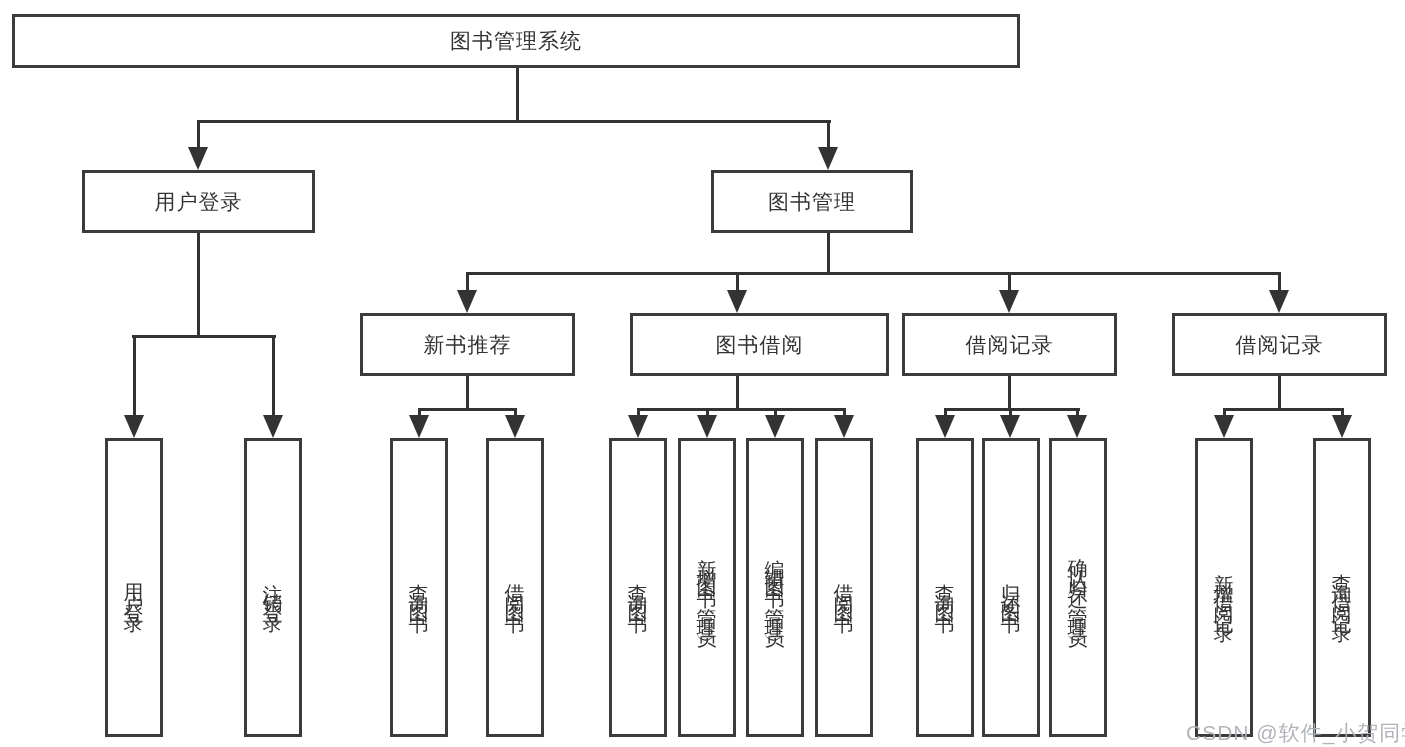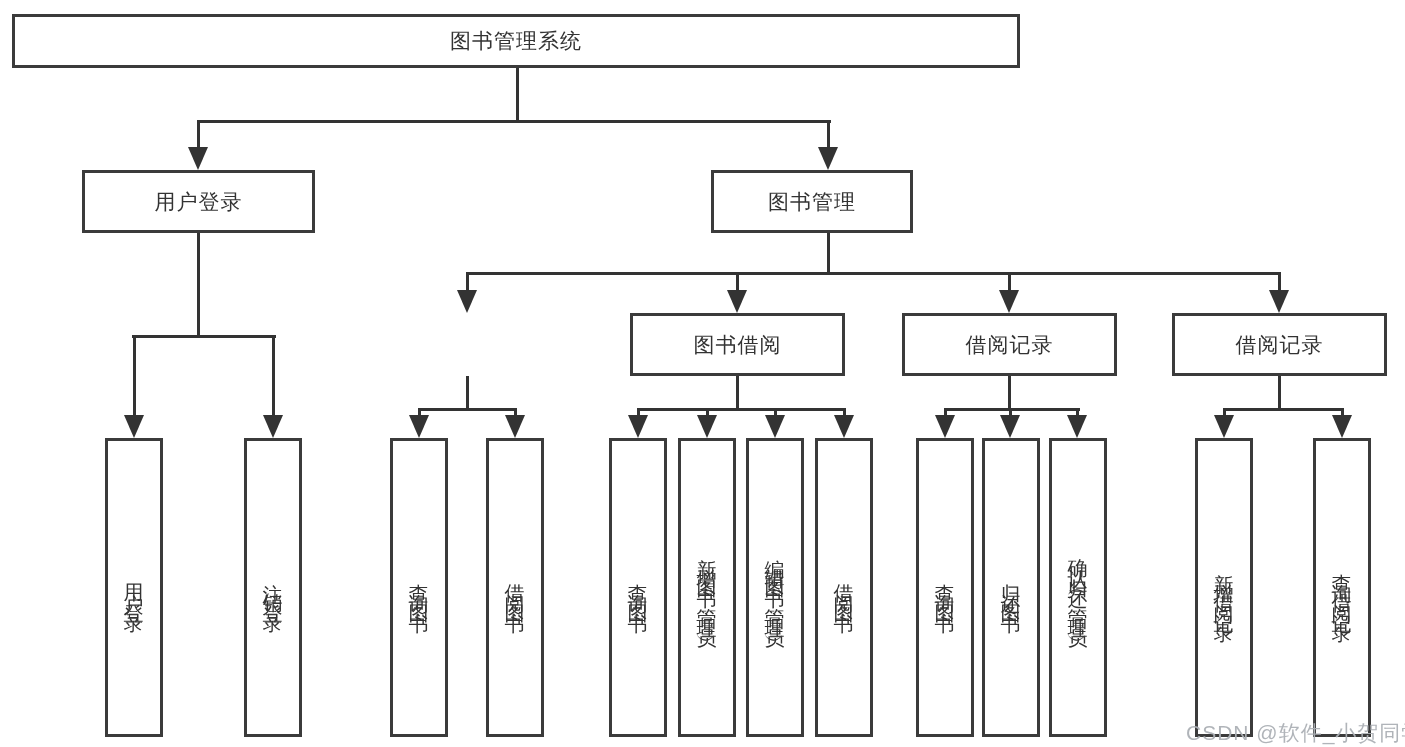--- a/index.html
+++ b/index.html
@@ -88,21 +88,24 @@
     <div class="line" style="left:466px;  top:275px; width:3px;   height:16px;"></div>
     <div class="line" style="left:736px;  top:275px; width:3px;   height:16px;"></div>
     <div class="line" style="left:1008px; top:275px; width:3px;   height:16px;"></div>
     <div class="line" style="left:1278px; top:275px; width:3px;   height:16px;"></div>
     <div class="arrow" style="left:457px;  top:290px;"></div>
     <div class="arrow" style="left:727px;  top:290px;"></div>
     <div class="arrow" style="left:999px;  top:290px;"></div>
     <div class="arrow" style="left:1269px; top:290px;"></div>
   </div>
 
-  <div class="node hnode" style="left:630px; top:313px; width:215px; height:63px;font-family:Liberation Mono, monospace;">
+  <div class="node hnode" style="left:360px; top:313px; width:215px; height:63px;">
+    <span>新书推荐</span>
+  </div>
+  <div class="node hnode" style="left:630px; top:313px; width:259px; height:63px;font-family:Liberation Mono, monospace;">
     <span>图书借阅</span>
   </div>
   <div class="node hnode" style="left:902px; top:313px; width:215px; height:63px;">
     <span>借阅记录</span>
   </div>
   <div class="node hnode" style="left:1172px; top:313px; width:215px; height:63px;">
     <span>借阅记录</span>
   </div>
 
   <div>

